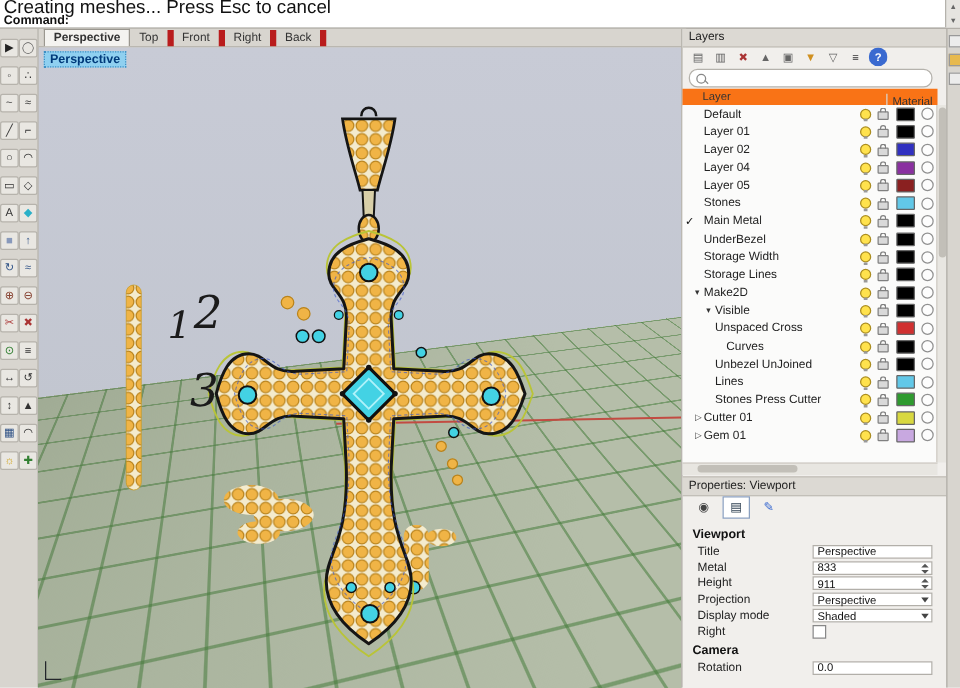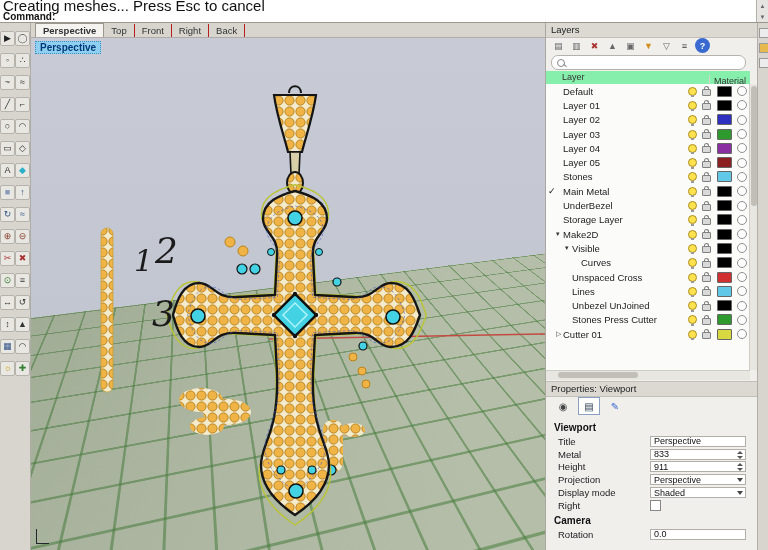--- a/index.html
+++ b/index.html
@@ -11,21 +11,21 @@
   #cmd-scroll{position:absolute;right:0;top:0;width:11px;height:22px;background:#e6e4e0;border-left:1px solid #b5b2ac;}
   #cmd-scroll .arr{width:100%;height:50%;display:flex;align-items:center;justify-content:center;font-size:6px;color:#666;}
   
   #left-toolbar{position:absolute;left:0;top:23px;width:30px;height:527px;background:#d8d5cf;border-right:1px solid #b0ada6;}
   #left-toolbar .tools{display:grid;grid-template-columns:15px 15px;grid-auto-rows:22px;justify-content:center;padding-top:6px;}
   .tool{width:13px;height:13px;margin:2px auto;border:1px solid #b6b3ac;background:#e9e7e2;border-radius:2px;
     display:flex;align-items:center;justify-content:center;font-size:9px;line-height:1;}
   
   #vtabs{position:absolute;left:31px;top:23px;width:514px;height:14px;background:#d8d5cf;border-bottom:1px solid #b0ada6;
     display:flex;align-items:flex-end;padding-left:4px;font-size:9.5px;color:#333;}
-  .vtab{padding:0 7px;height:13px;line-height:13px;border-right:1px solid #b91c1c;}
+  .vtab{padding:0 7px;height:13px;line-height:13px;border-right:5px solid #b91c1c;}
   .vtab.active{background:#f4f3f0;border:1px solid #9a978f;border-bottom:none;font-weight:bold;}
   
   #viewport{position:absolute;left:31px;top:38px;width:514px;height:512px;overflow:hidden;
     background:linear-gradient(#c8cbd6,#c1c5cf 65%);}
   #ground{position:absolute;left:-140px;top:246px;width:820px;height:470px;background-color:#b5bea9;
     transform-origin:50% 0;transform:perspective(420px) rotateX(57deg) rotateZ(-13deg);
     background-image:
       linear-gradient(115deg,rgba(85,105,75,0.30),rgba(85,105,75,0) 55%),
       repeating-linear-gradient(0deg,rgba(70,125,60,0.55) 0 1.5px,transparent 1.5px 26px),
       repeating-linear-gradient(90deg,rgba(70,125,60,0.55) 0 1.5px,transparent 1.5px 26px);}
@@ -42,21 +42,21 @@
   .panel-title{position:absolute;left:0;right:0;height:14px;line-height:14px;background:#dcd9d3;border-bottom:1px solid #c2bfb8;
     font-size:9.5px;padding-left:5px;color:#222;}
   #layers-toolbar{position:absolute;top:14px;left:0;right:0;height:17px;display:flex;align-items:center;gap:3px;padding:0 5px;}
   .lt-icon{width:13px;height:13px;display:flex;align-items:center;justify-content:center;font-size:9px;border:1px solid transparent;}
   #layers-search{position:absolute;top:32px;left:5px;right:12px;height:13px;border:1px solid #b5b2ac;border-radius:7px;
     background:#fff;display:flex;align-items:center;padding:0 5px;gap:4px;}
   #layers-search input{border:none;outline:none;flex:1;font-size:9px;color:#444;background:transparent;font-family:"Liberation Sans",sans-serif;}
   .mag{width:6px;height:6px;border:1.3px solid #888;border-radius:50%;position:relative;flex:none;}
   .mag::after{content:'';position:absolute;width:4px;height:1.3px;background:#888;transform:rotate(45deg);right:-3px;bottom:-1px;}
   #layers-cols{position:absolute;top:48px;left:0;right:8px;height:13px;border-bottom:1px solid #cfccc5;
-    font-size:9px;color:#333;background:#86efac;}
+    font-size:9px;color:#333;background:#f97316;}
   #col-layer{position:absolute;left:16px;top:0;line-height:13px;}
   #col-material{position:absolute;right:4px;top:4px;line-height:13px;border-left:1px solid #d8d5ce;padding-left:4px;text-align:right;}
   #layers-rows{position:absolute;top:61px;left:0;right:8px;height:286px;background:#fbfbfa;overflow:hidden;}
   .lrow{display:flex;align-items:center;height:14.3px;padding:0 3px 0 2px;font-size:9.5px;color:#222;}
   .chk{width:8px;flex:none;font-size:9px;color:#111;}
   .tri{width:7px;flex:none;font-size:7px;color:#333;}
   .nm{white-space:nowrap;overflow:hidden;}
   .sp{flex:1;}
   .bulb{width:7px;height:7px;flex:none;border-radius:50%;background:#ffe24d;border:1px solid #ab8d20;margin-right:5px;position:relative;}
   .bulb::after{content:'';position:absolute;left:1.5px;bottom:-2.5px;width:3px;height:2px;background:#999;}
@@ -276,30 +276,20 @@
         <span class="nm">Layer 02</span>
         <span class="sp"></span>
         <span class="bulb"></span>
         <span class="lock"></span>
         <span class="swatch" style="background: rgb(48, 48, 192);"></span>
         <span class="mat"></span>
       </div>
       <div class="lrow">
         <span class="chk"></span>
         <span class="tri" style="margin-left: 0px;"></span>
-        <span class="nm">Layer 03</span>
-        <span class="sp"></span>
-        <span class="bulb"></span>
-        <span class="lock"></span>
-        <span class="swatch" style="background: rgb(46, 154, 46);"></span>
-        <span class="mat"></span>
-      </div>
-      <div class="lrow">
-        <span class="chk"></span>
-        <span class="tri" style="margin-left: 0px;"></span>
         <span class="nm">Layer 04</span>
         <span class="sp"></span>
         <span class="bulb"></span>
         <span class="lock"></span>
         <span class="swatch" style="background: rgb(138, 48, 160);"></span>
         <span class="mat"></span>
       </div>
       <div class="lrow">
         <span class="chk"></span>
         <span class="tri" style="margin-left: 0px;"></span>
@@ -336,21 +326,31 @@
         <span class="nm">UnderBezel</span>
         <span class="sp"></span>
         <span class="bulb"></span>
         <span class="lock"></span>
         <span class="swatch" style="background: rgb(0, 0, 0);"></span>
         <span class="mat"></span>
       </div>
       <div class="lrow">
         <span class="chk"></span>
         <span class="tri" style="margin-left: 0px;"></span>
-        <span class="nm">Storage Layer</span>
+        <span class="nm">Storage Width</span>
+        <span class="sp"></span>
+        <span class="bulb"></span>
+        <span class="lock"></span>
+        <span class="swatch" style="background: rgb(0, 0, 0);"></span>
+        <span class="mat"></span>
+      </div>
+      <div class="lrow">
+        <span class="chk"></span>
+        <span class="tri" style="margin-left: 0px;"></span>
+        <span class="nm">Storage Lines</span>
         <span class="sp"></span>
         <span class="bulb"></span>
         <span class="lock"></span>
         <span class="swatch" style="background: rgb(0, 0, 0);"></span>
         <span class="mat"></span>
       </div>
       <div class="lrow">
         <span class="chk"></span>
         <span class="tri" style="margin-left: 0px;">▾</span>
         <span class="nm">Make2D</span>
@@ -365,76 +365,86 @@
         <span class="tri" style="margin-left: 9px;">▾</span>
         <span class="nm">Visible</span>
         <span class="sp"></span>
         <span class="bulb"></span>
         <span class="lock"></span>
         <span class="swatch" style="background: rgb(0, 0, 0);"></span>
         <span class="mat"></span>
       </div>
       <div class="lrow">
         <span class="chk"></span>
+        <span class="tri" style="margin-left: 9px;"></span>
+        <span class="nm">Unspaced Cross</span>
+        <span class="sp"></span>
+        <span class="bulb"></span>
+        <span class="lock"></span>
+        <span class="swatch" style="background: rgb(208, 48, 48);"></span>
+        <span class="mat"></span>
+      </div>
+      <div class="lrow">
+        <span class="chk"></span>
         <span class="tri" style="margin-left: 18px;"></span>
         <span class="nm">Curves</span>
         <span class="sp"></span>
         <span class="bulb"></span>
         <span class="lock"></span>
         <span class="swatch" style="background: rgb(0, 0, 0);"></span>
         <span class="mat"></span>
       </div>
       <div class="lrow">
         <span class="chk"></span>
         <span class="tri" style="margin-left: 9px;"></span>
-        <span class="nm">Unspaced Cross</span>
-        <span class="sp"></span>
-        <span class="bulb"></span>
-        <span class="lock"></span>
-        <span class="swatch" style="background: rgb(208, 48, 48);"></span>
+        <span class="nm">Unbezel UnJoined</span>
+        <span class="sp"></span>
+        <span class="bulb"></span>
+        <span class="lock"></span>
+        <span class="swatch" style="background: rgb(0, 0, 0);"></span>
         <span class="mat"></span>
       </div>
       <div class="lrow">
         <span class="chk"></span>
         <span class="tri" style="margin-left: 9px;"></span>
         <span class="nm">Lines</span>
         <span class="sp"></span>
         <span class="bulb"></span>
         <span class="lock"></span>
         <span class="swatch" style="background: rgb(98, 200, 232);"></span>
         <span class="mat"></span>
       </div>
       <div class="lrow">
         <span class="chk"></span>
         <span class="tri" style="margin-left: 9px;"></span>
-        <span class="nm">Unbezel UnJoined</span>
-        <span class="sp"></span>
-        <span class="bulb"></span>
-        <span class="lock"></span>
-        <span class="swatch" style="background: rgb(0, 0, 0);"></span>
-        <span class="mat"></span>
-      </div>
-      <div class="lrow">
-        <span class="chk"></span>
-        <span class="tri" style="margin-left: 9px;"></span>
         <span class="nm">Stones Press Cutter</span>
         <span class="sp"></span>
         <span class="bulb"></span>
         <span class="lock"></span>
         <span class="swatch" style="background: rgb(46, 154, 46);"></span>
         <span class="mat"></span>
       </div>
       <div class="lrow">
         <span class="chk"></span>
         <span class="tri" style="margin-left: 0px;">▷</span>
         <span class="nm">Cutter 01</span>
         <span class="sp"></span>
         <span class="bulb"></span>
         <span class="lock"></span>
         <span class="swatch" style="background: rgb(216, 216, 64);"></span>
+        <span class="mat"></span>
+      </div>
+      <div class="lrow">
+        <span class="chk"></span>
+        <span class="tri" style="margin-left: 0px;">▷</span>
+        <span class="nm">Gem 01</span>
+        <span class="sp"></span>
+        <span class="bulb"></span>
+        <span class="lock"></span>
+        <span class="swatch" style="background: rgb(200, 168, 224);"></span>
         <span class="mat"></span>
       </div>
     </div>
   <div id="layers-vscroll">
       <div class="thumb"></div>
     </div>
   <div id="layers-hscroll">
       <div class="thumb"></div>
     </div>
 

